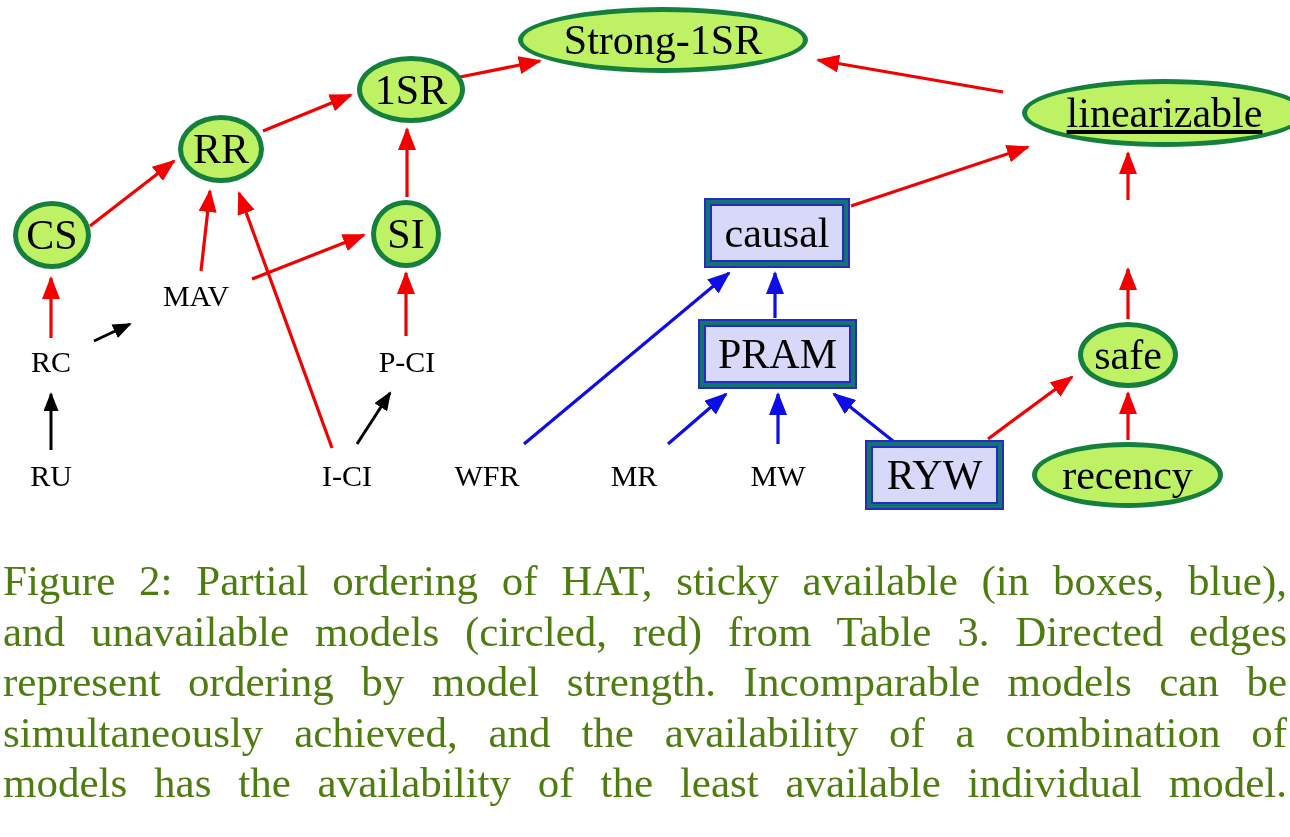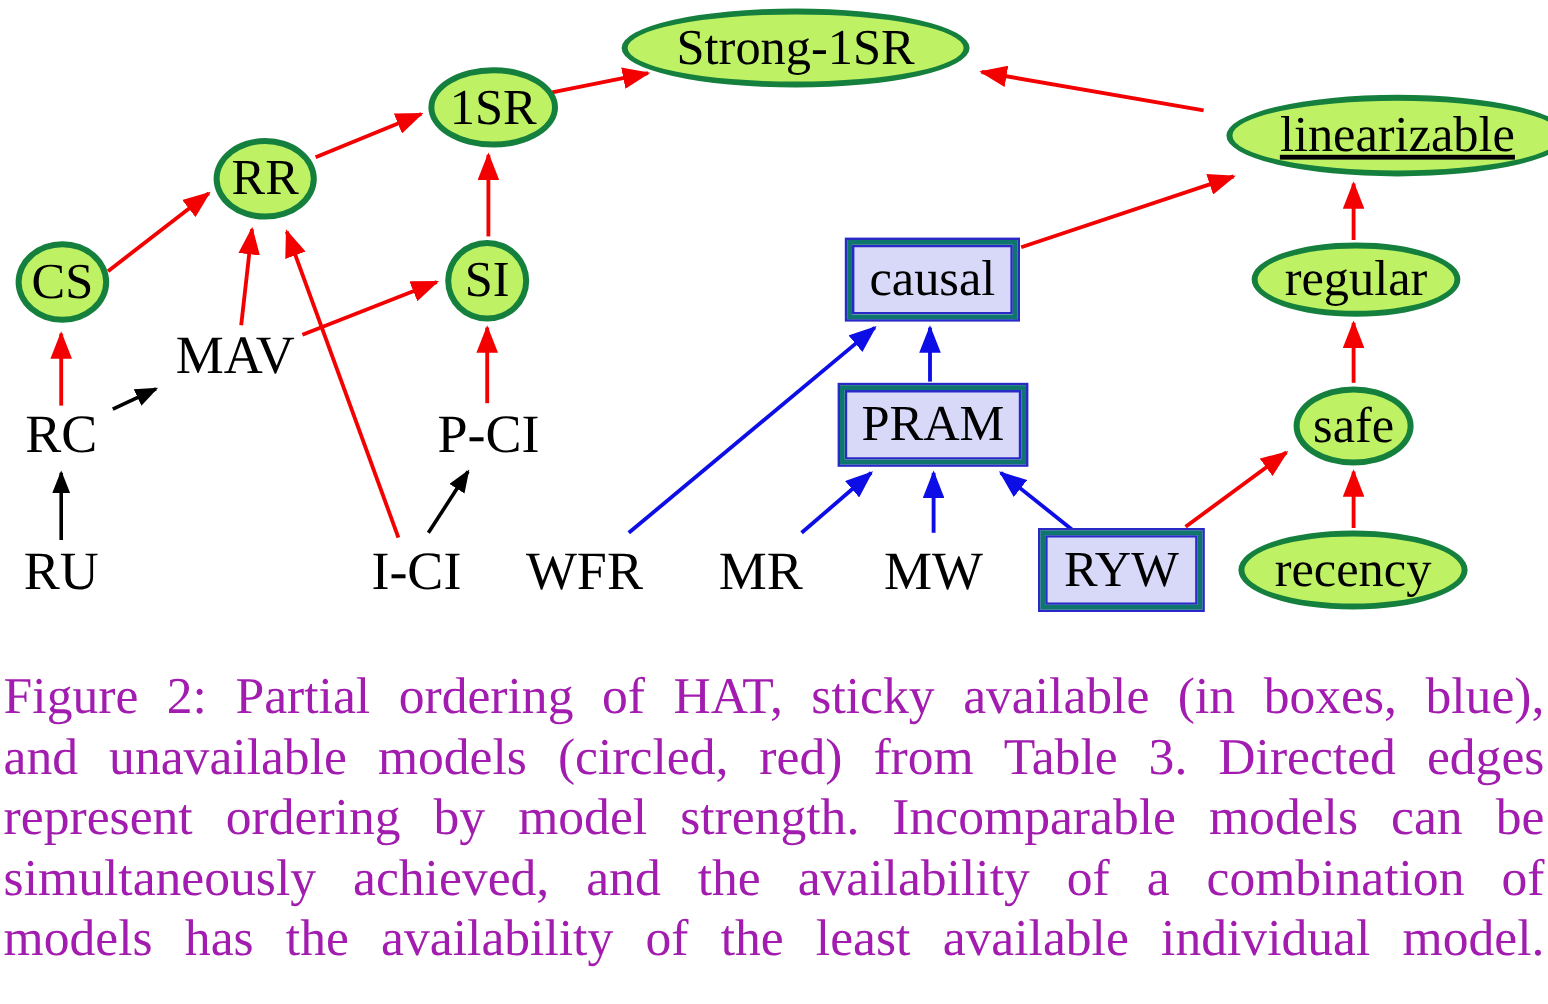--- a/index.html
+++ b/index.html
@@ -5,22 +5,22 @@
   html,body{margin:0;padding:0;background:#ffffff;}
   .page{position:relative;width:1290px;height:837px;background:#ffffff;overflow:hidden;
         font-family:"Liberation Serif","DejaVu Serif",serif;}
   .canvas{position:absolute;left:0;top:0;width:1290px;height:530px;}
   .edges{position:absolute;left:0;top:0;}
   .node{position:absolute;display:flex;align-items:center;justify-content:center;
         color:#000;box-sizing:border-box;white-space:nowrap;}
   .ellipse{background:#bef264;border:5px solid #15803d;border-radius:50%;font-size:42px;}
   .bluebox{background:#d8d8f8;border:4px solid #0f766e;font-size:42px;
            box-shadow:0 0 0 2px #2929c8, inset 0 0 0 2px #2929c8;}
-  .plain{font-size:45px;}
-  .caption{position:absolute;left:3px;top:556px;width:1284px;font-size:43px;line-height:50.5px;color:#a21caf;}
+  .plain{font-size:30px;}
+  .caption{position:absolute;left:3px;top:556px;width:1284px;font-size:43px;line-height:50.5px;color:#4d7c0f;}
   .caption .cline{text-align:justify;text-align-last:justify;}
 </style>
 </head>
 <body>
 
 <div class="page">
 
   <div class="canvas">
 
     <svg class="edges" width="1290" height="530" viewBox="0 0 1290 530">
@@ -62,21 +62,20 @@
       <line x1="893" y1="441" x2="834" y2="394" stroke="#0d0de6" stroke-width="3.2" marker-end="url(#ab)"></line>
       <line x1="775" y1="318" x2="775" y2="273" stroke="#0d0de6" stroke-width="3.2" marker-end="url(#ab)"></line>
     </svg>
 
     <div class="node ellipse" style="left:518px;top:7px;width:290px;height:66px;">Strong-1SR</div>
     <div class="node ellipse" style="left:357px;top:56px;width:108px;height:67px;">1SR</div>
     <div class="node ellipse" style="left:1022px;top:79px;width:285px;height:68px;text-decoration:underline;">linearizable</div>
     <div class="node ellipse" style="left:178px;top:115px;width:86px;height:68px;">RR</div>
     <div class="node ellipse" style="left:13px;top:201px;width:78px;height:68px;">CS</div>
     <div class="node ellipse" style="left:371px;top:200px;width:70px;height:68px;">SI</div>
-    <div class="node ellipse" style="left:1043px;top:202px;width:174px;height:62px;">regular</div>
     <div class="node ellipse" style="left:1078px;top:322px;width:100px;height:66px;">safe</div>
     <div class="node ellipse" style="left:1032px;top:442px;width:191px;height:66px;">recency</div>
 
     <div class="node bluebox" style="left:706px;top:200px;width:142px;height:66px;">causal</div>
     <div class="node bluebox" style="left:700px;top:321px;width:155px;height:66px;">PRAM</div>
     <div class="node bluebox" style="left:867px;top:442px;width:135px;height:66px;">RYW</div>
 
     <div class="node plain" style="left:146px;top:272px;width:100px;height:48px;">MAV</div>
     <div class="node plain" style="left:11px;top:338px;width:80px;height:48px;text-align:right;">RC</div>
     <div class="node plain" style="left:11px;top:452px;width:80px;height:48px;">RU</div>

